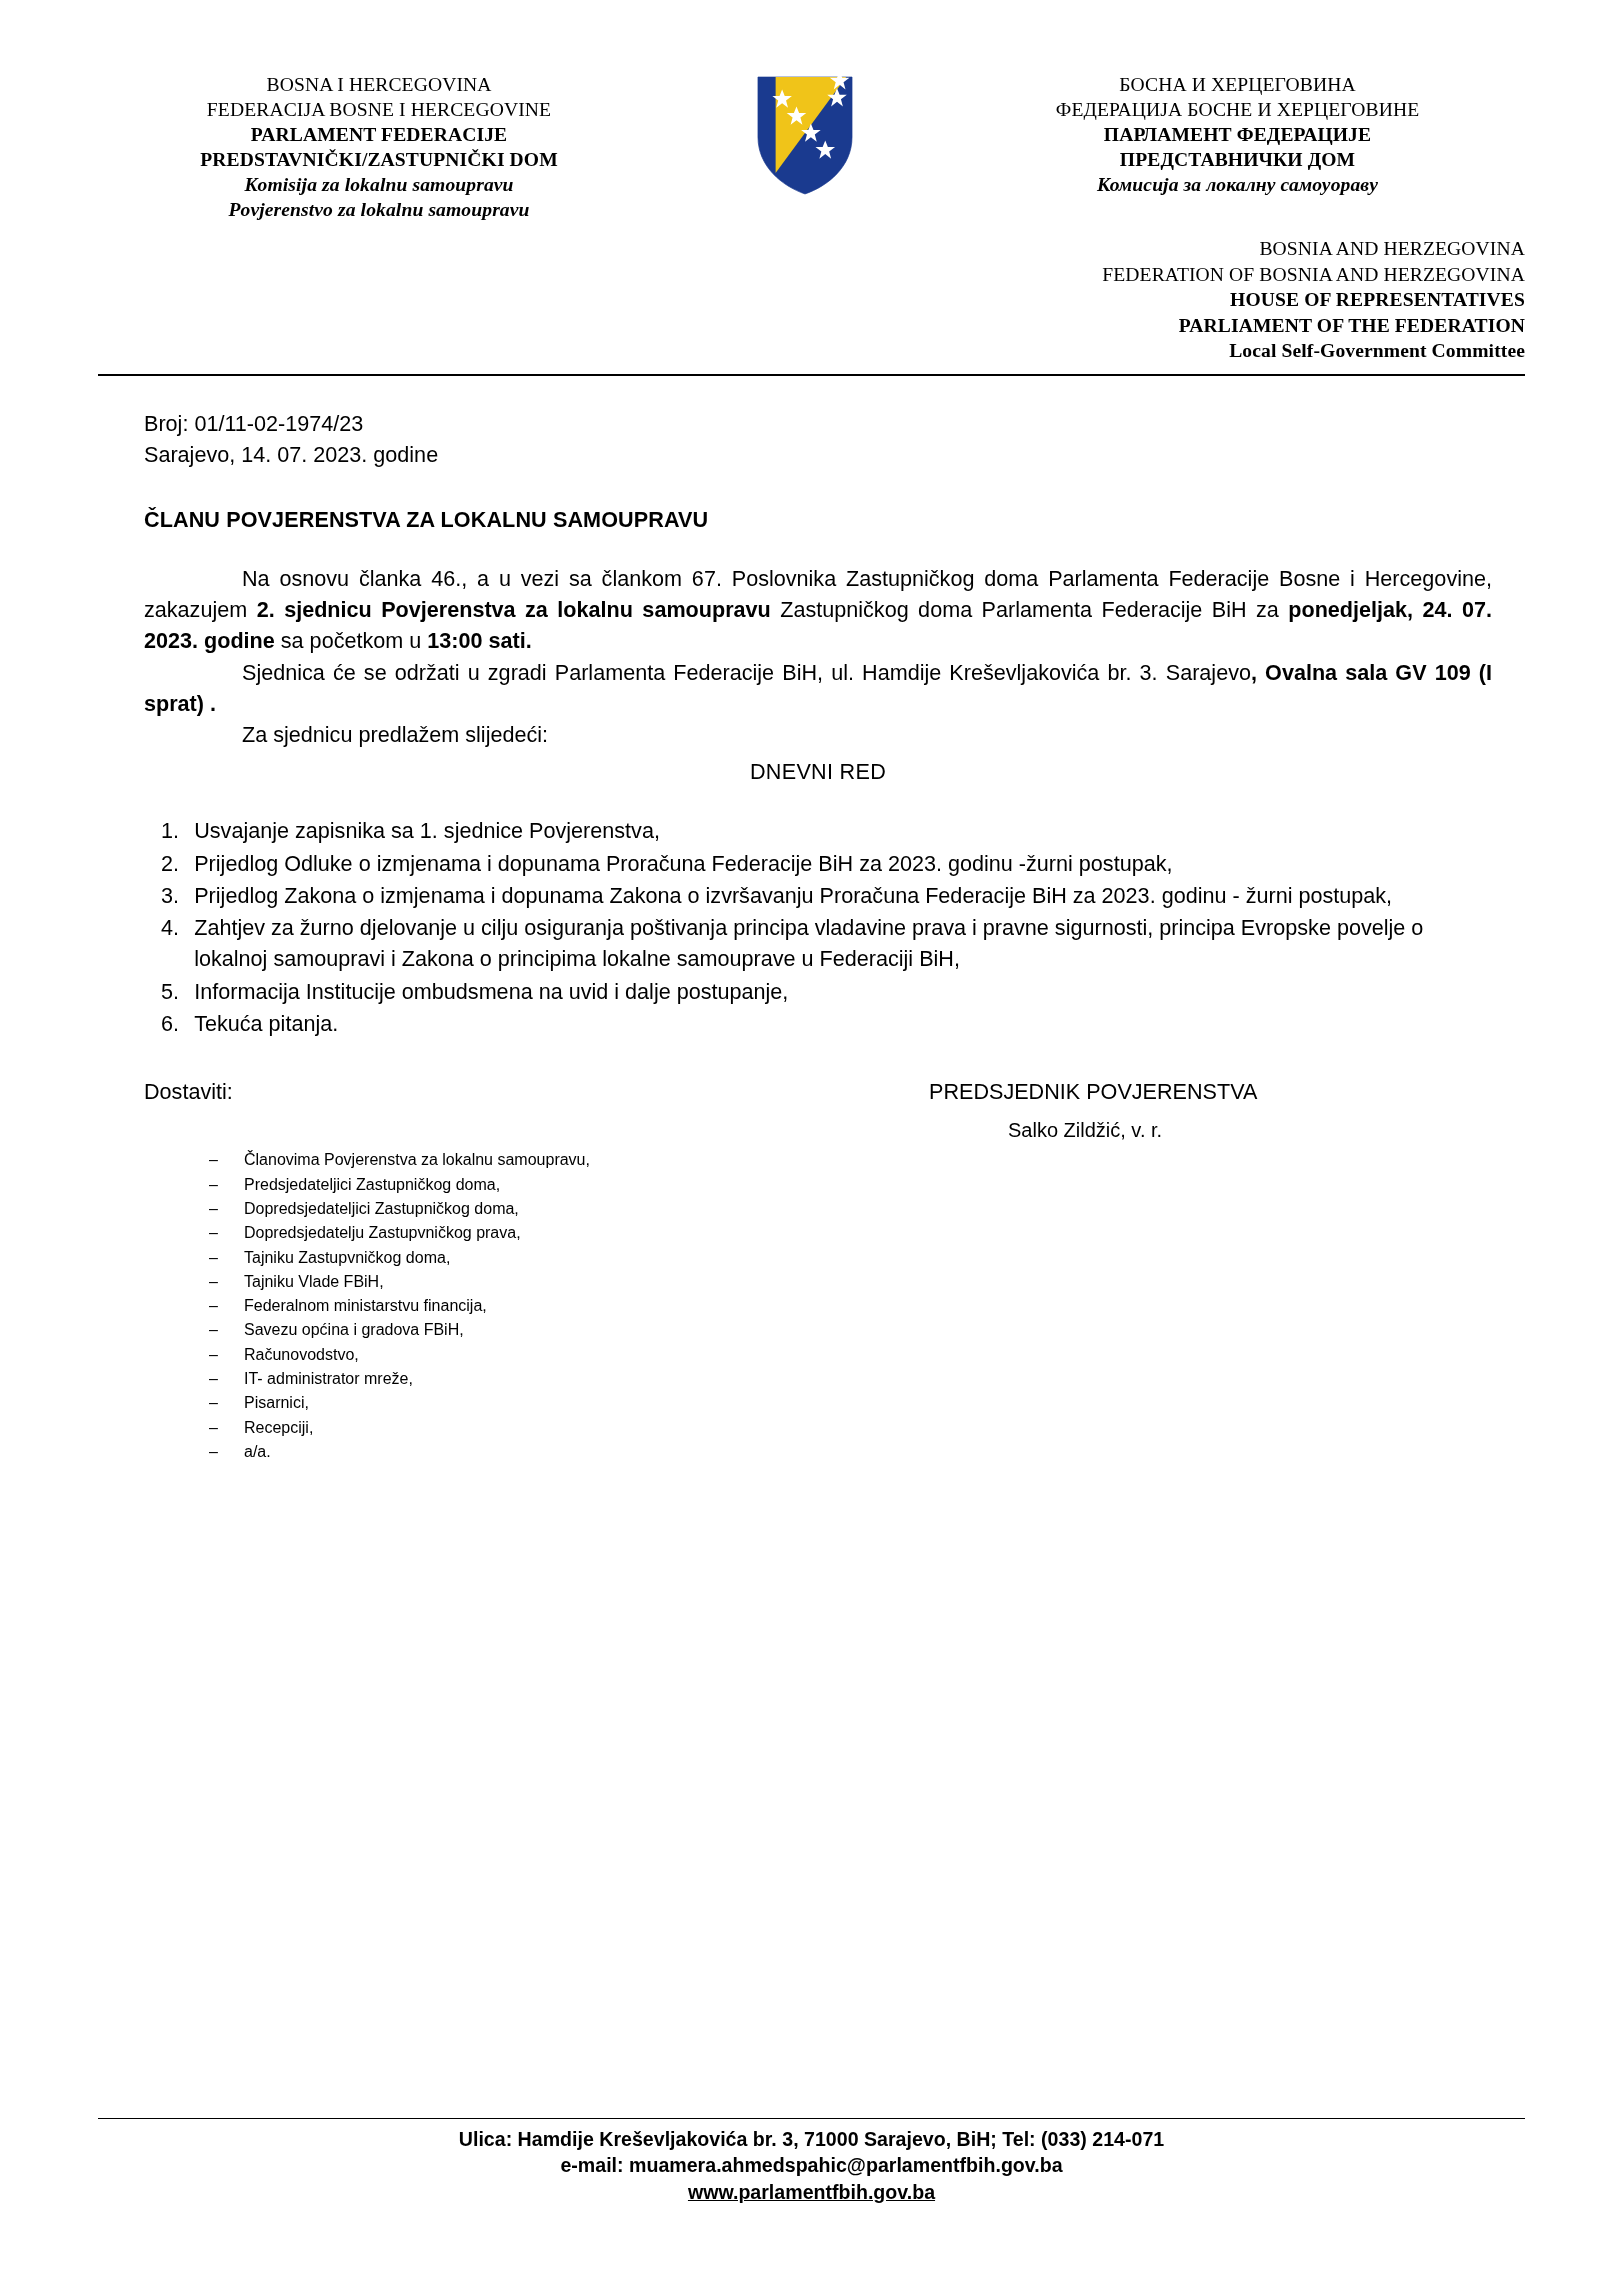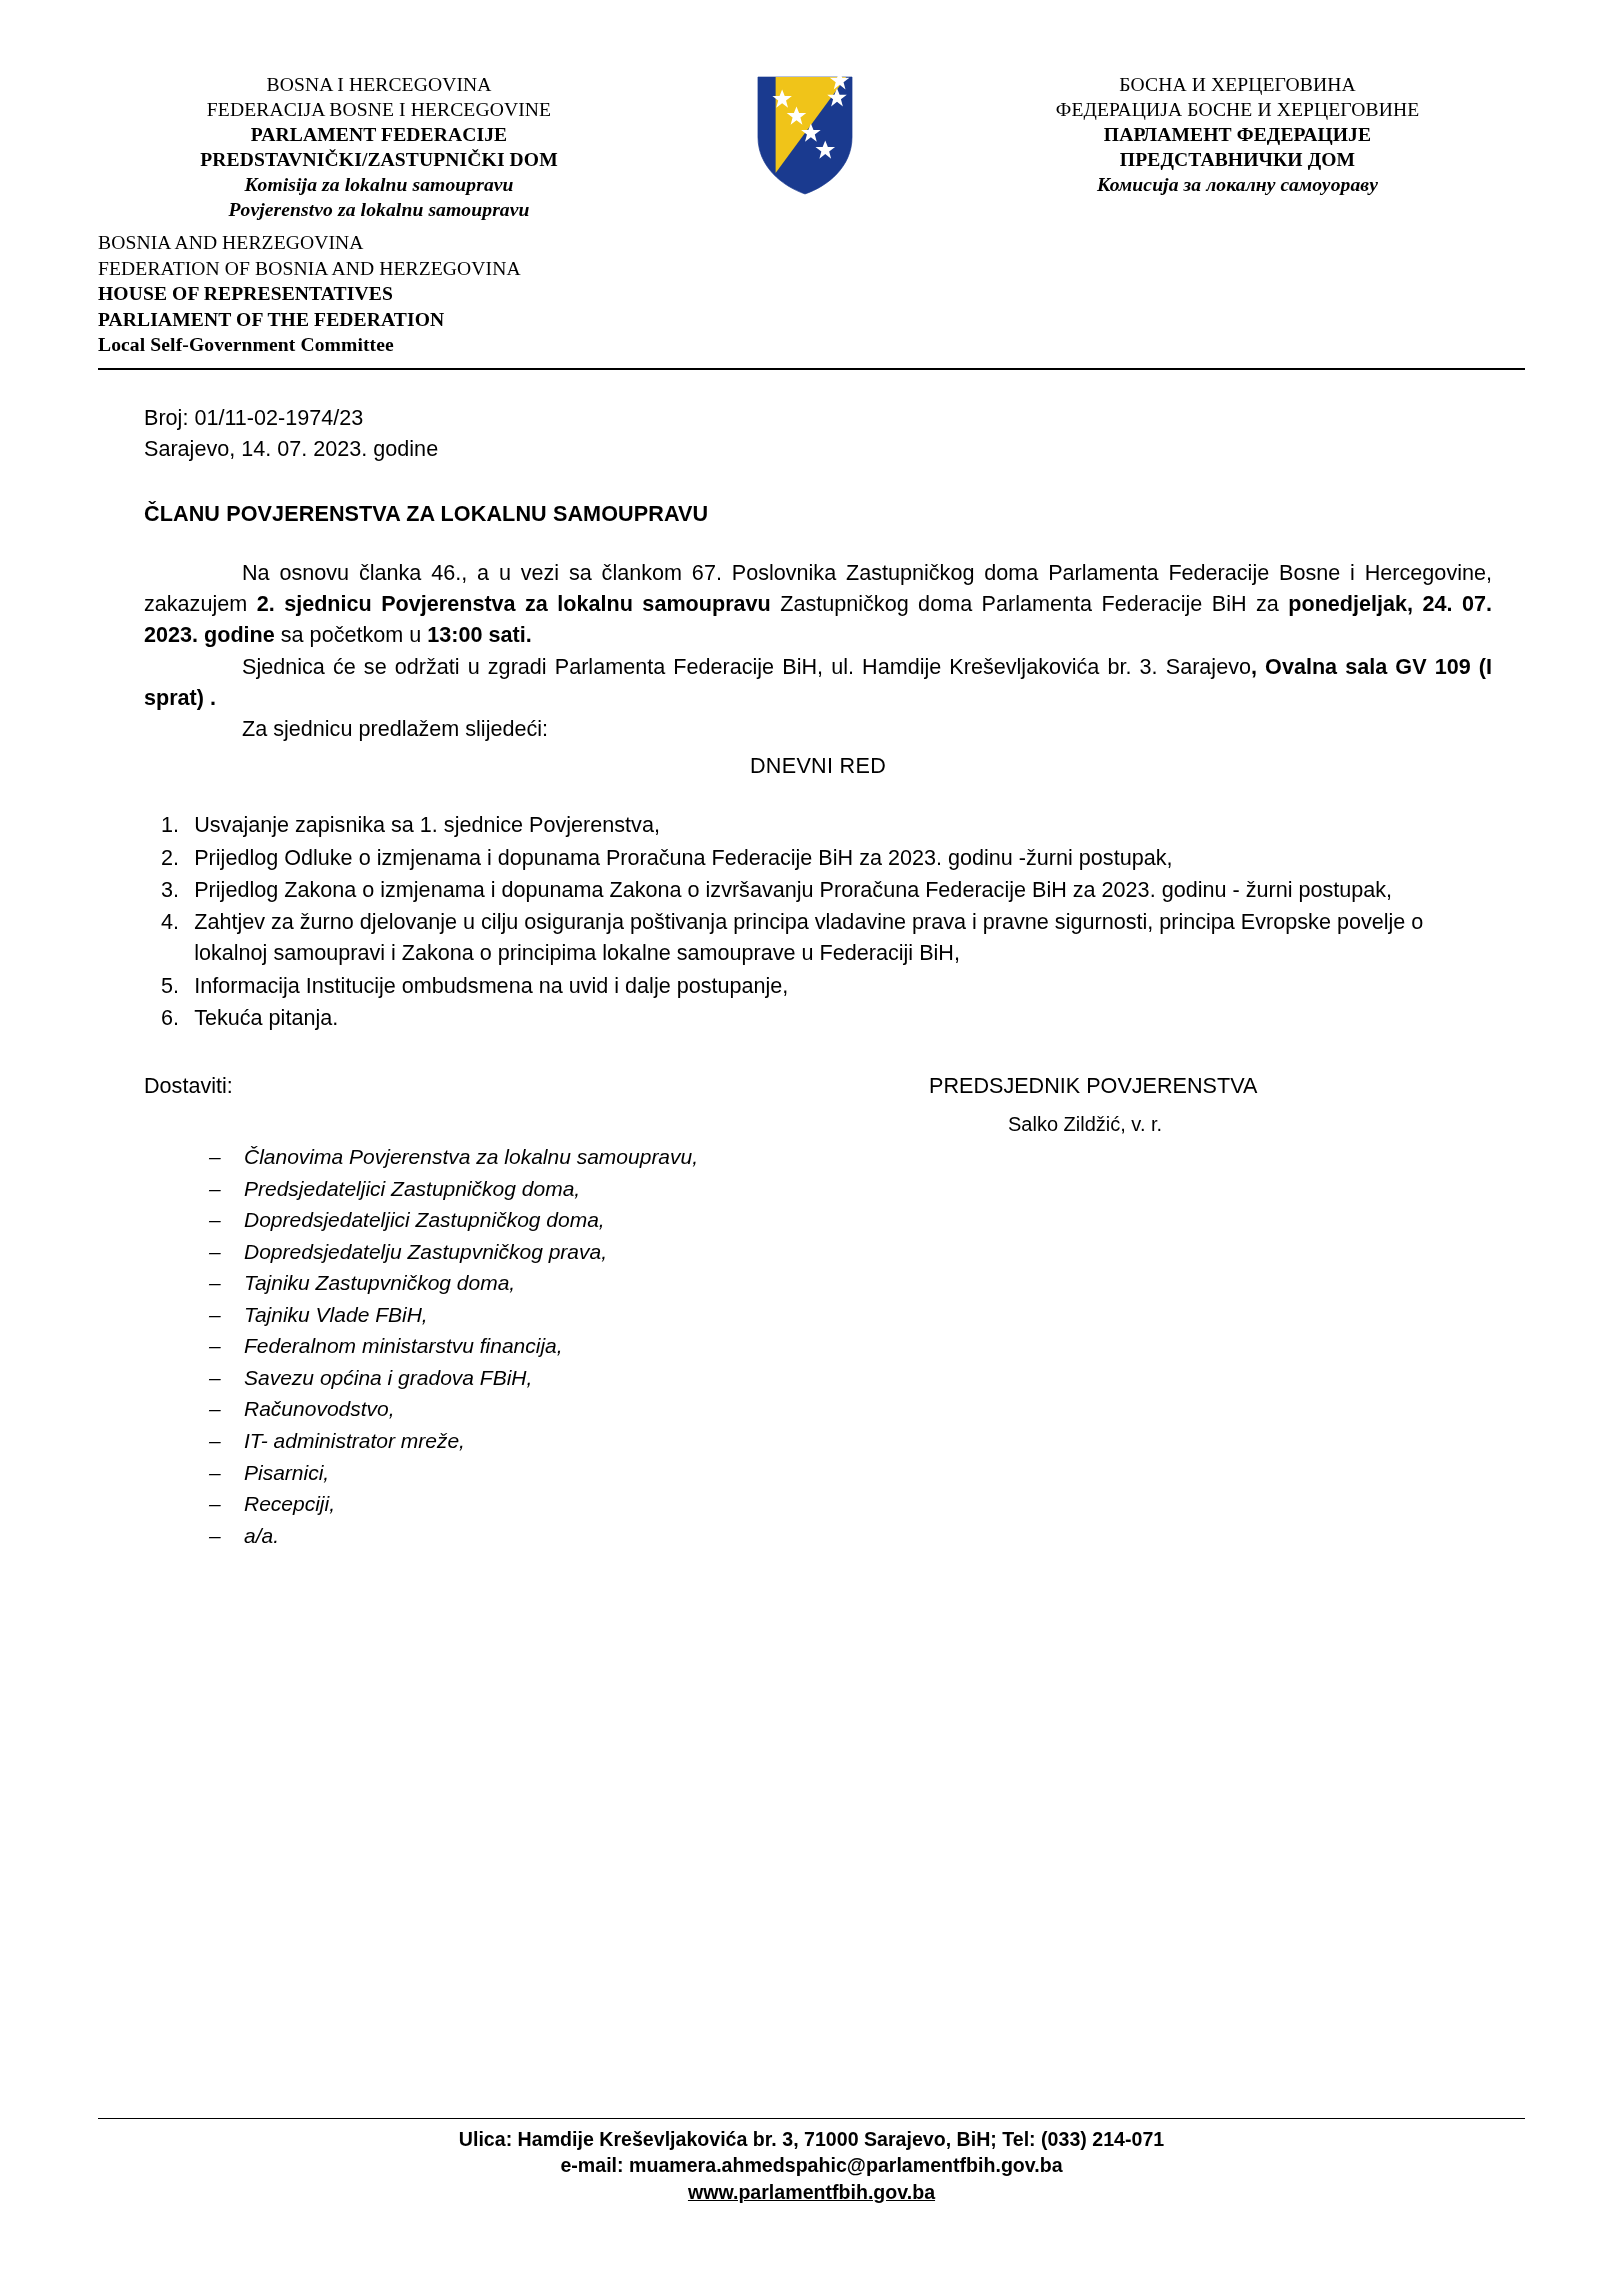--- a/index.html
+++ b/index.html
@@ -46,24 +46,24 @@
   .hdr-line.italic-bold { font-weight: bold; font-style: italic; }
 
   .coat {
     width: 98px;
     height: 121px;
     margin-top: 2.6px;
     flex: 0 0 auto;
   }
 
   .hdr-center {
-    text-align: left;
+    text-align: right;
     font-family: "Liberation Serif", serif;
     line-height: 1.3;
-    margin-top: 8px;
+    margin-top: 14px;
   }
   .hdr-center .hdr-line { font-size: 19.6px; }
 
   .rule {
     border: none;
     border-top: 2px solid #000;
     margin: 10.5px 0 0 0;
     width: 100%;
   }
 
@@ -133,23 +133,22 @@
     font-family: Liberation Sans, sans-serif;
     font-size: 20px;
     margin-top: 7.9px;
     padding-left: 79px;
   }
 
   ul.dist {
     list-style: none;
     margin: 3.9px 0 0 0;
     padding-left: 65px;
-    font-size: 21px;
+    font-size: 16px;
     line-height: 1.44;
-    font-style: italic;
   }
   ul.dist li {
     position: relative;
     padding-left: 35px;
     margin-bottom: 1.3px;
   }
   ul.dist li::before {
     content: "\2013";
     position: absolute;
     left: 0;

